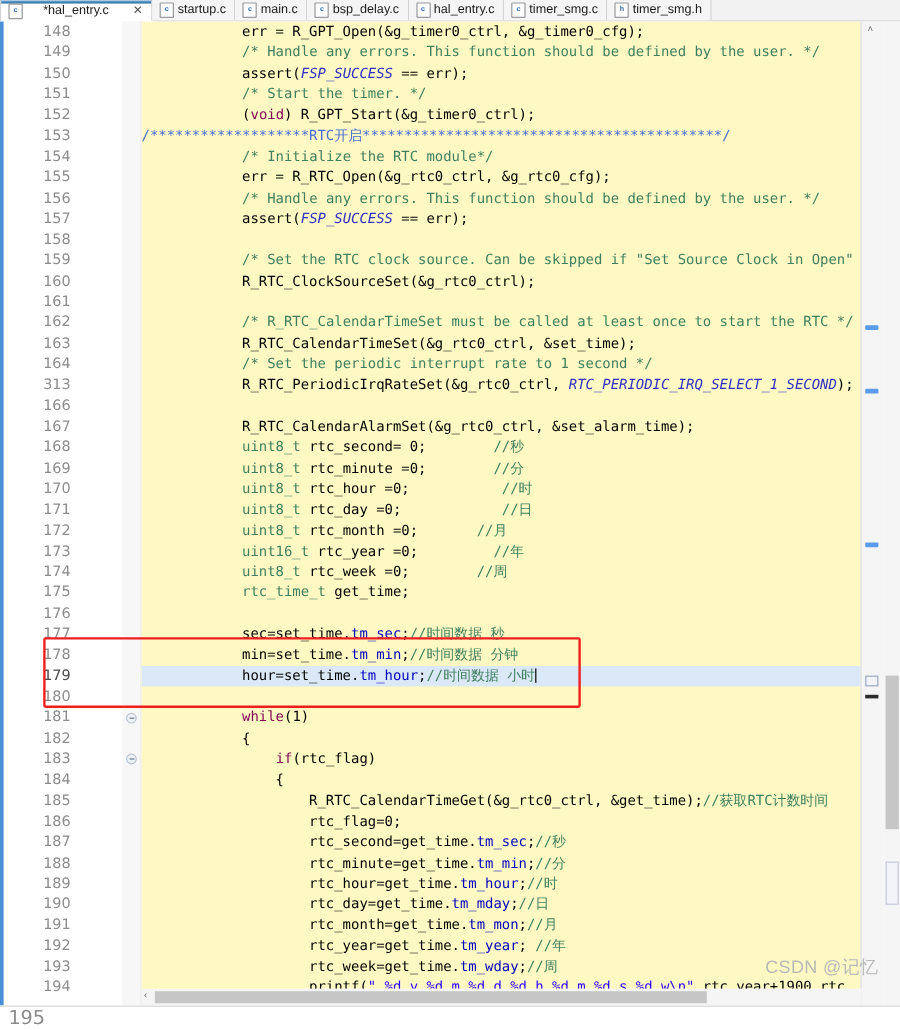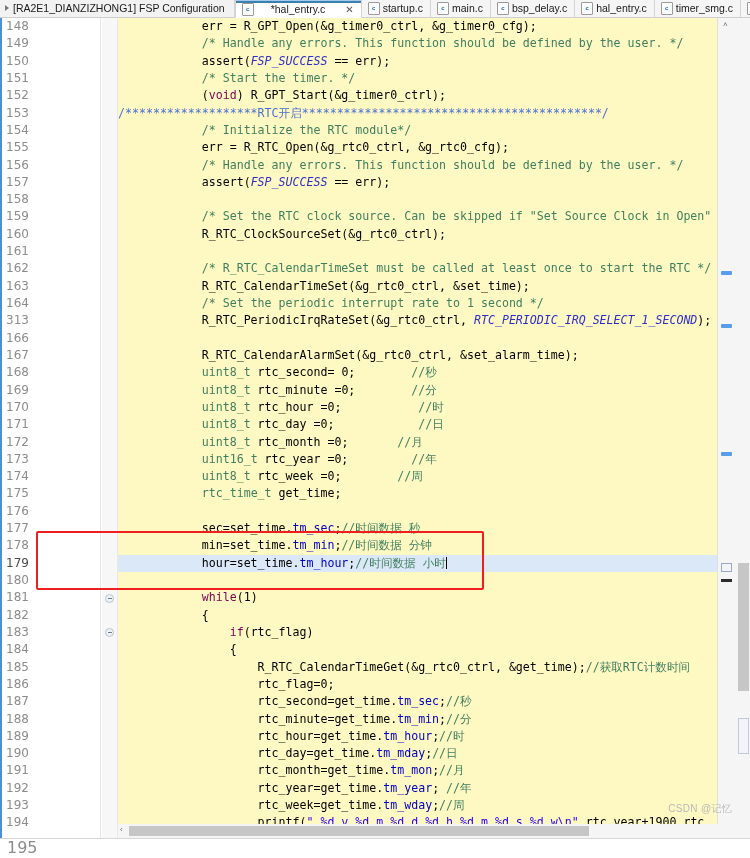--- a/index.html
+++ b/index.html
@@ -56,23 +56,24 @@
   }
   .lead-caret{width:0;height:0;border-left:4px solid #777;border-top:3px solid transparent;border-bottom:3px solid transparent;}
 
   
   #editor{
     position:absolute;left:0;top:18px;width:750px;height:820px;
     background:#ffffff;
   }
   #leftrule{position:absolute;left:0;top:0;width:3px;height:820px;background:#4a90d9;}
   #gutter{
-    position:absolute;left:2px;top:0;width:98px;height:820px;
+    position:absolute;left:12px;top:0;width:98px;height:820px;
     background:#ffffff;
     border-right:1px solid #e3e3e3;
+    padding-left:20px;
   }
   #gutter .ln{
     height:17.32px;line-height:17.32px;text-align:left;padding-left:4px;
     color:#8c8c8c;font-family:"DejaVu Sans", sans-serif;font-size:12px;
     box-sizing:border-box;
   }
   #gutter .ln.cur{color:#4a4a4a;}
   #foldcol{
     position:absolute;left:102px;top:0;width:15px;height:820px;background:#f7f7f7;
     border-right:1px solid #e9e9e9;
@@ -133,35 +134,31 @@
   #hbar{
     position:absolute;left:118px;top:806px;right:32px;height:14px;
     background:#f5f5f5;
   }
   #hleft{position:absolute;left:2px;top:1px;font-size:8px;color:#6b6b6b;}
   #hthumb{position:absolute;left:11px;top:2px;width:460px;height:10px;background:#c6c6c6;}
 
   
   #wm{
     position:absolute;right:18px;bottom:22px;
-    font-size:10px;color:#b9b9b9;font-family:"Liberation Sans",sans-serif;
+    font-size:15px;color:#b9b9b9;font-family:"Liberation Sans",sans-serif;
     letter-spacing:.3px;
   }
   
   #bottomedge{position:absolute;left:0;top:838px;width:750px;height:20px;background:#ffffff;border-top:1px solid #d8d8d8;}
   #lastln{position:absolute;left:7px;top:838px;color:#8c8c8c;font-family:"DejaVu Sans",sans-serif;font-size:16px;}
 </style>
 </head>
 <body>
 
 <div id="tabbar">
-  <div class="tab-lead">
-    <span class="lead-caret"></span>
-    <span>[RA2E1_DIANZIZHONG1] FSP Configuration</span>
-  </div>
 
   <div class="tab active">
     <span class="tabicon c">c</span>
     <span>*hal_entry.c</span>
     <span class="tabclose">✕</span>
   </div>
 
   <div class="tab plain">
     <span class="tabicon c">c</span>
     <span>startup.c</span>

